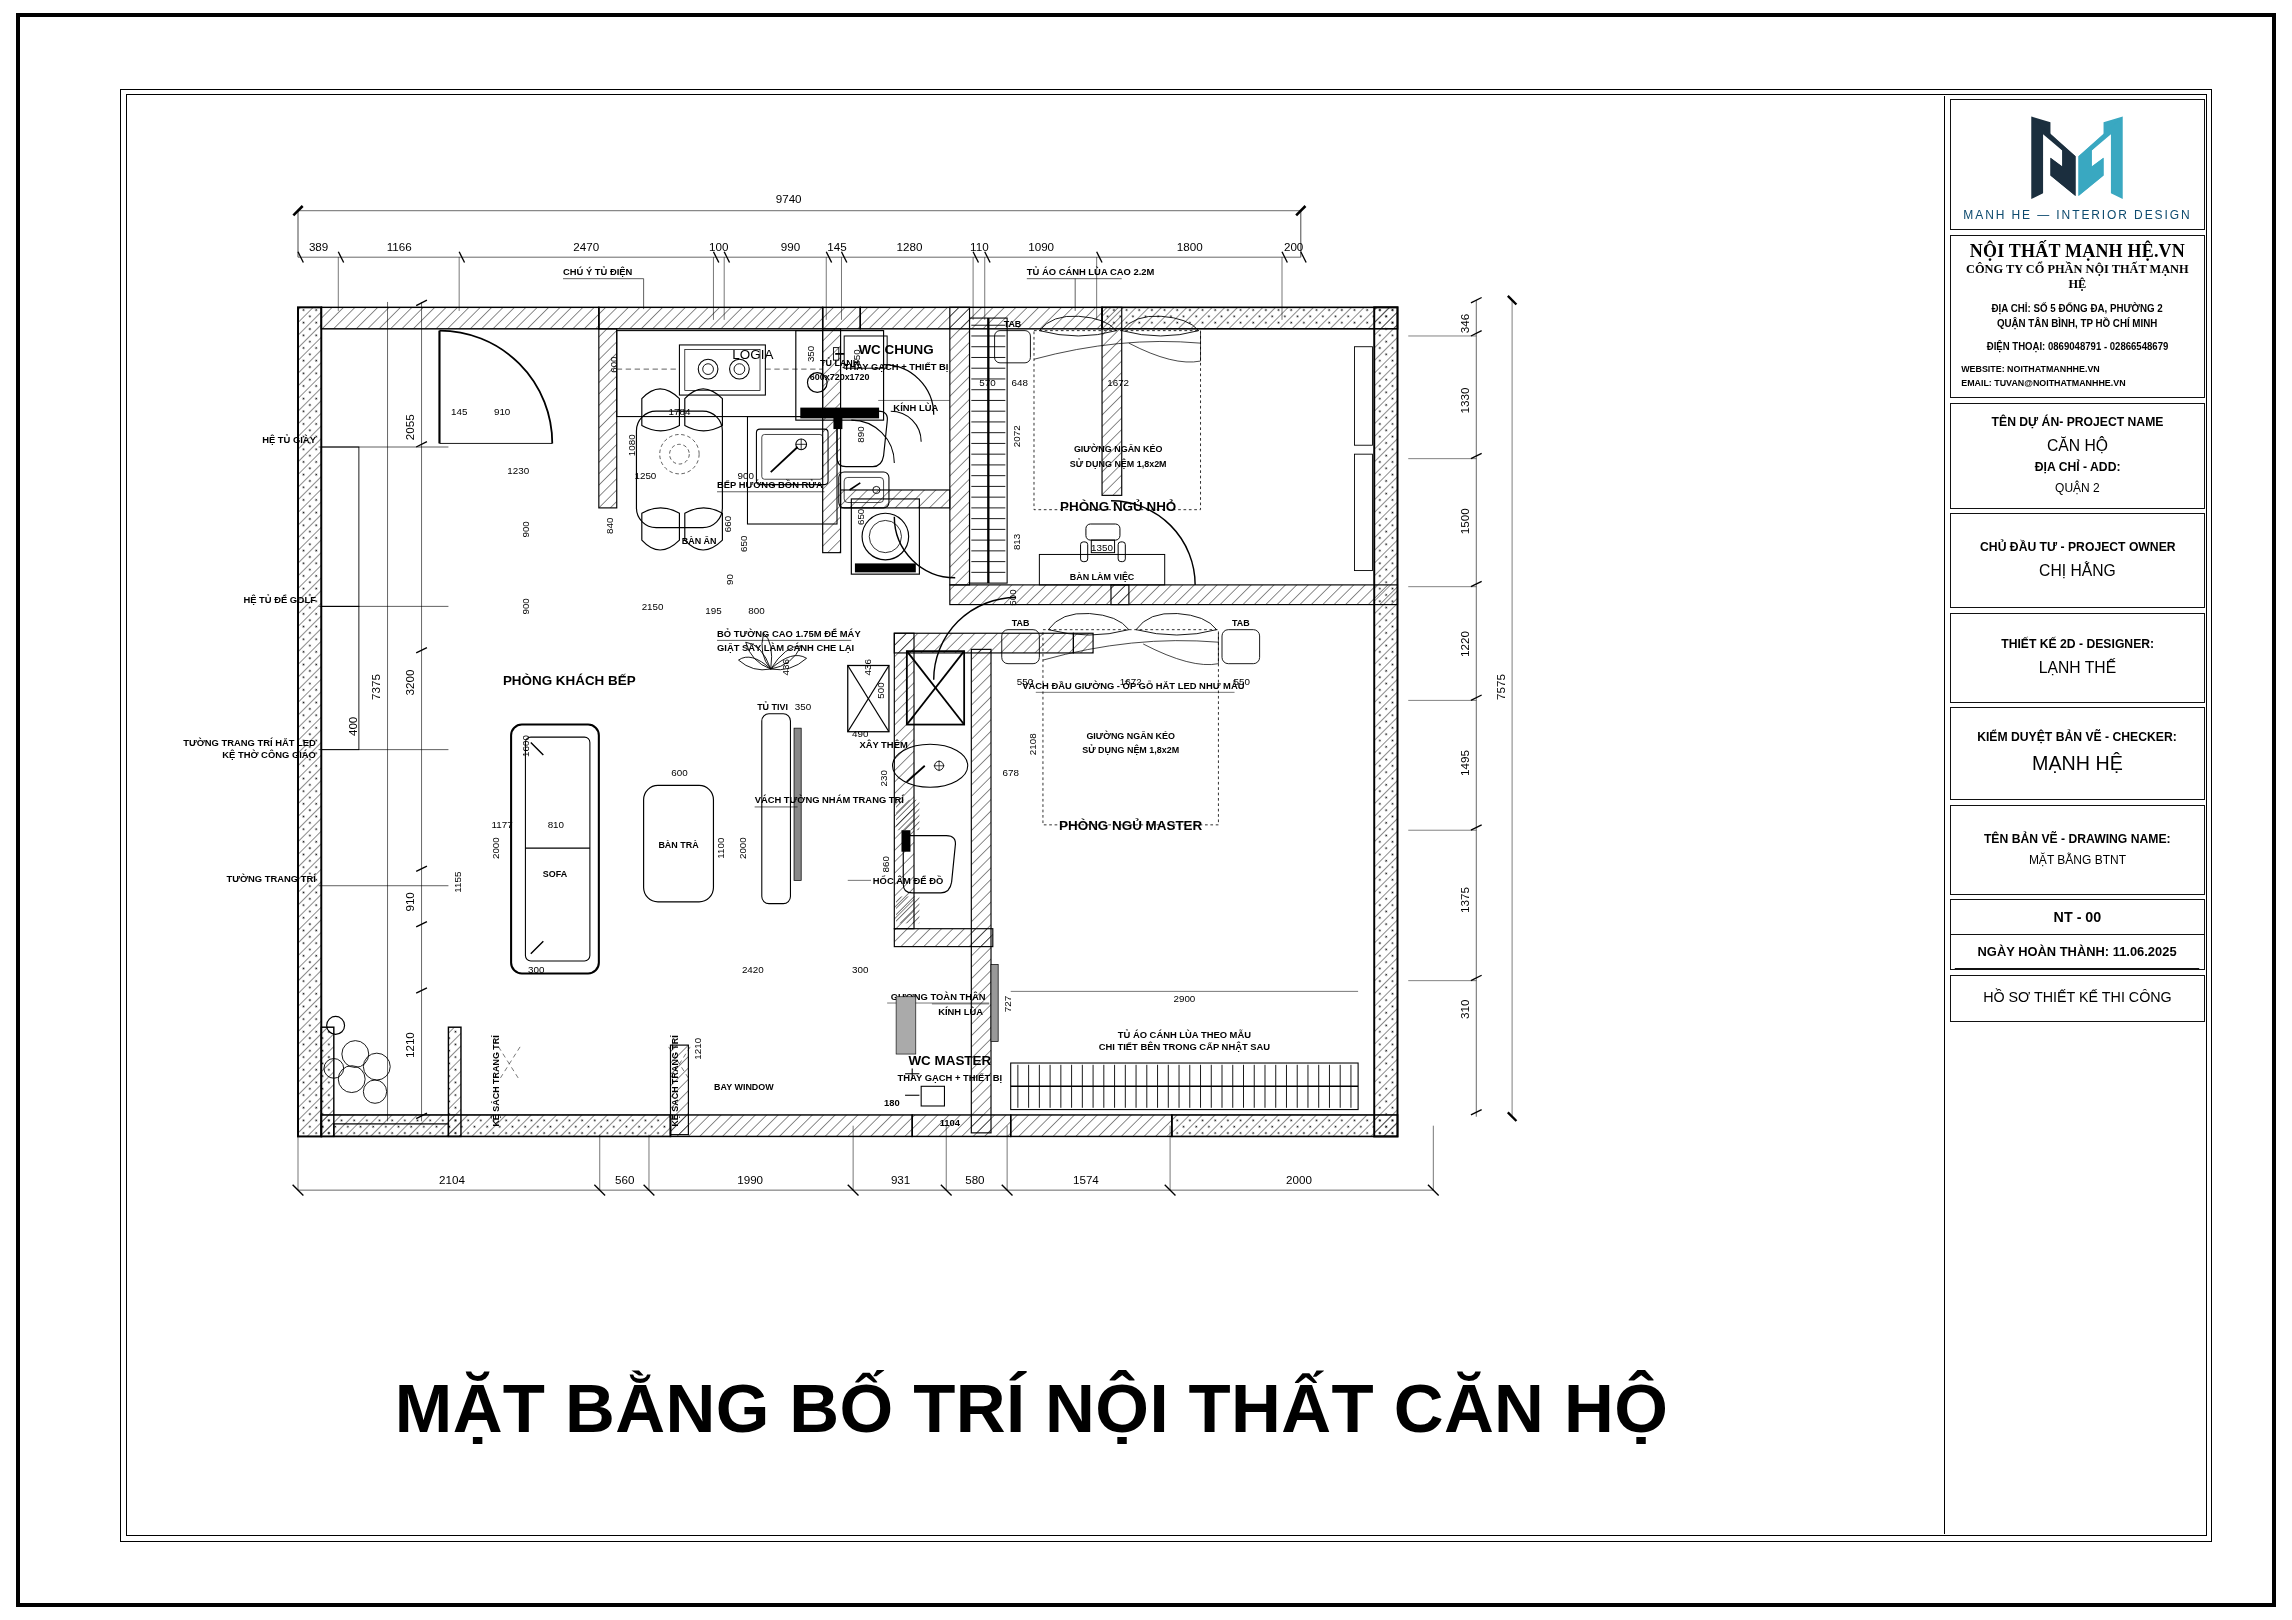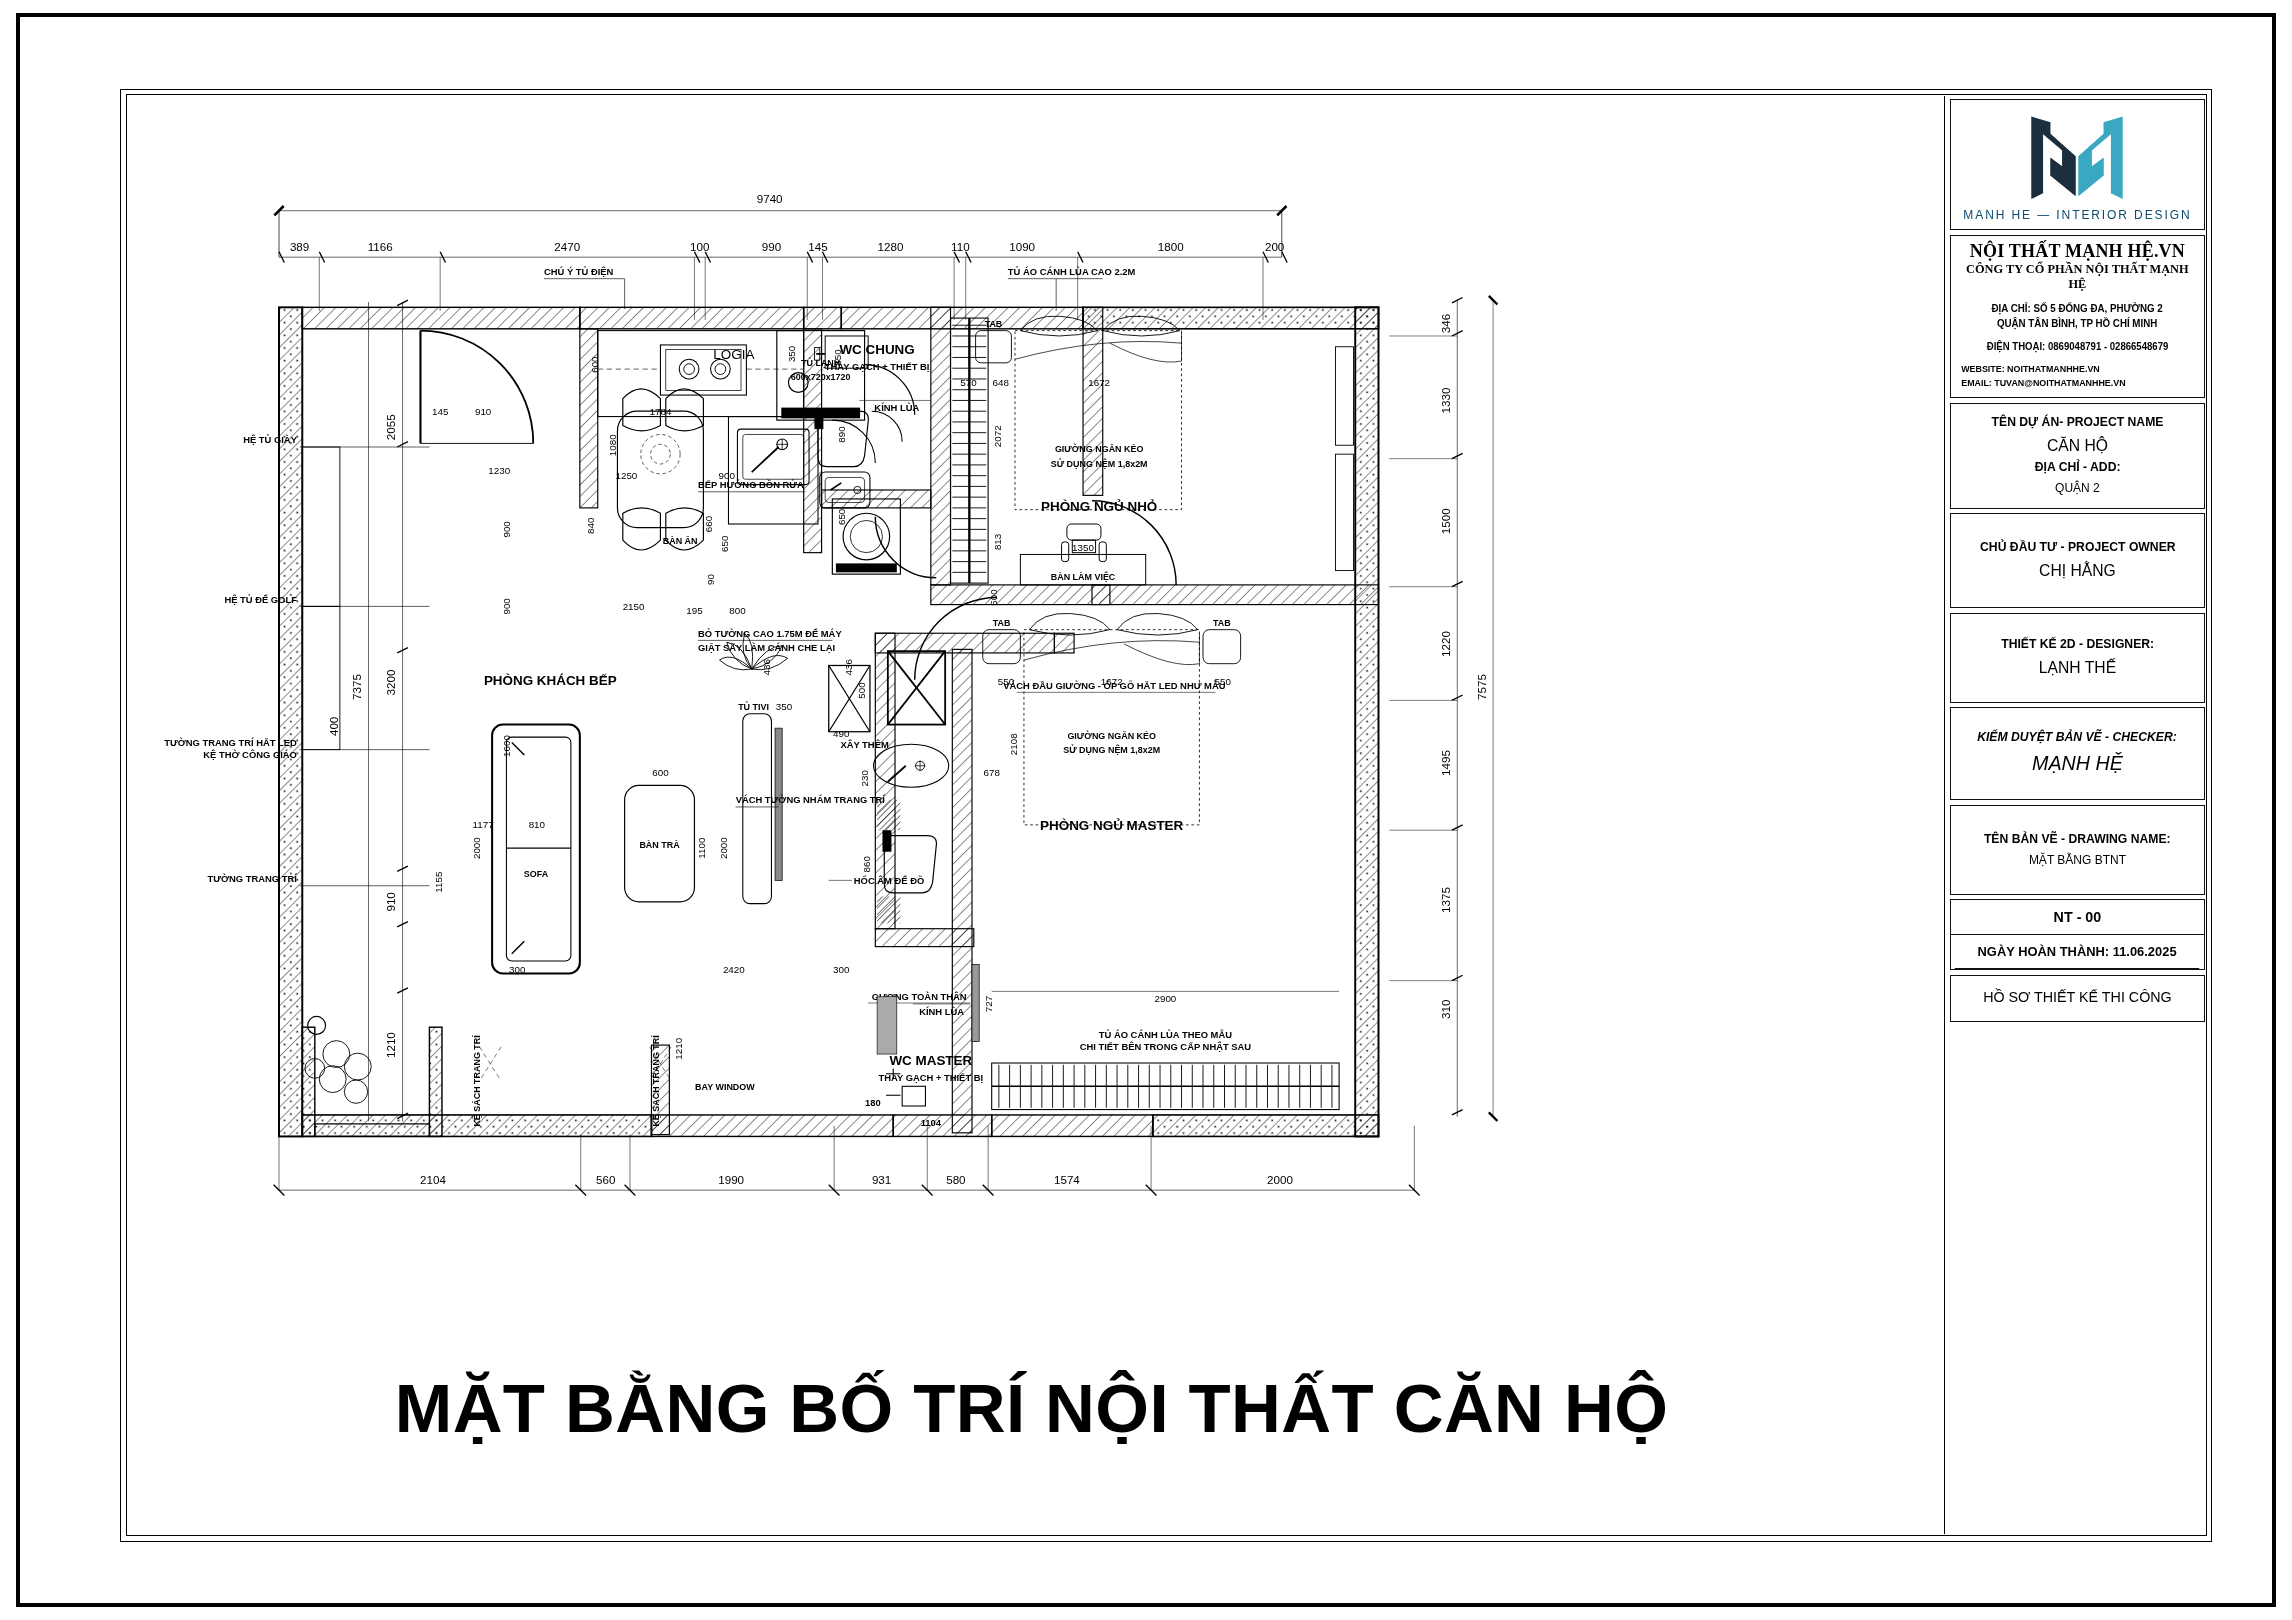--- a/index.html
+++ b/index.html
@@ -23,21 +23,21 @@
     border:1.8px solid #000;
   }
   #sheet-inner2 {
     position:absolute; left:106px; top:77px;
     width:2081px; height:1442px;
     border:0.9px solid #000;
   }
 
   
   #drawing-area {
-    position:absolute; left:105px; top:79px;
+    position:absolute; left:124px; top:79px;
     width:1814px; height:1438px;
     overflow:hidden;
   }
   #plan-svg { position:absolute; left:0; top:0; }
 
   
   #title-block {
     position:absolute; left:1924px; top:79px;
     width:265px; height:1438px;
     border-left:1.8px solid #000;
@@ -84,21 +84,21 @@
     transform:scaleX(.96);
   }
   .tb-val {
     font-size:15.7px; font-weight:400; line-height:1.38; margin-top:4.5px;
   }
   .tb-val.small { font-size:12px; }
   .tb-head.sub { margin-top:2.7px; }
   .tb-project { min-height:106px;text-align:right; }
   .tb-owner { min-height:95px;justify-content:center; }
   .tb-designer { min-height:90px; }
-  .tb-checker { min-height:93px;font-style:italic; }
+  .tb-checker { min-height:93px; }
   .tb-checker .tb-val { font-size:19.7px; }
   .tb-drawing { min-height:90px; }
   .tb-numdate { margin-bottom:4.5px; border:0.9px solid #111; }
   .tb-numdate > div {
     display:flex; align-items:center; justify-content:center;
     text-align:center; padding:9px 2.7px;
   }
   .tb-code { font-size:14.3px; font-weight:bold; border-bottom:0.9px solid #111; }
   .tb-date { font-size:13.3px; font-weight:bold; border-bottom:0.9px solid #111; transform:scaleX(.97); }
   .tb-note {

